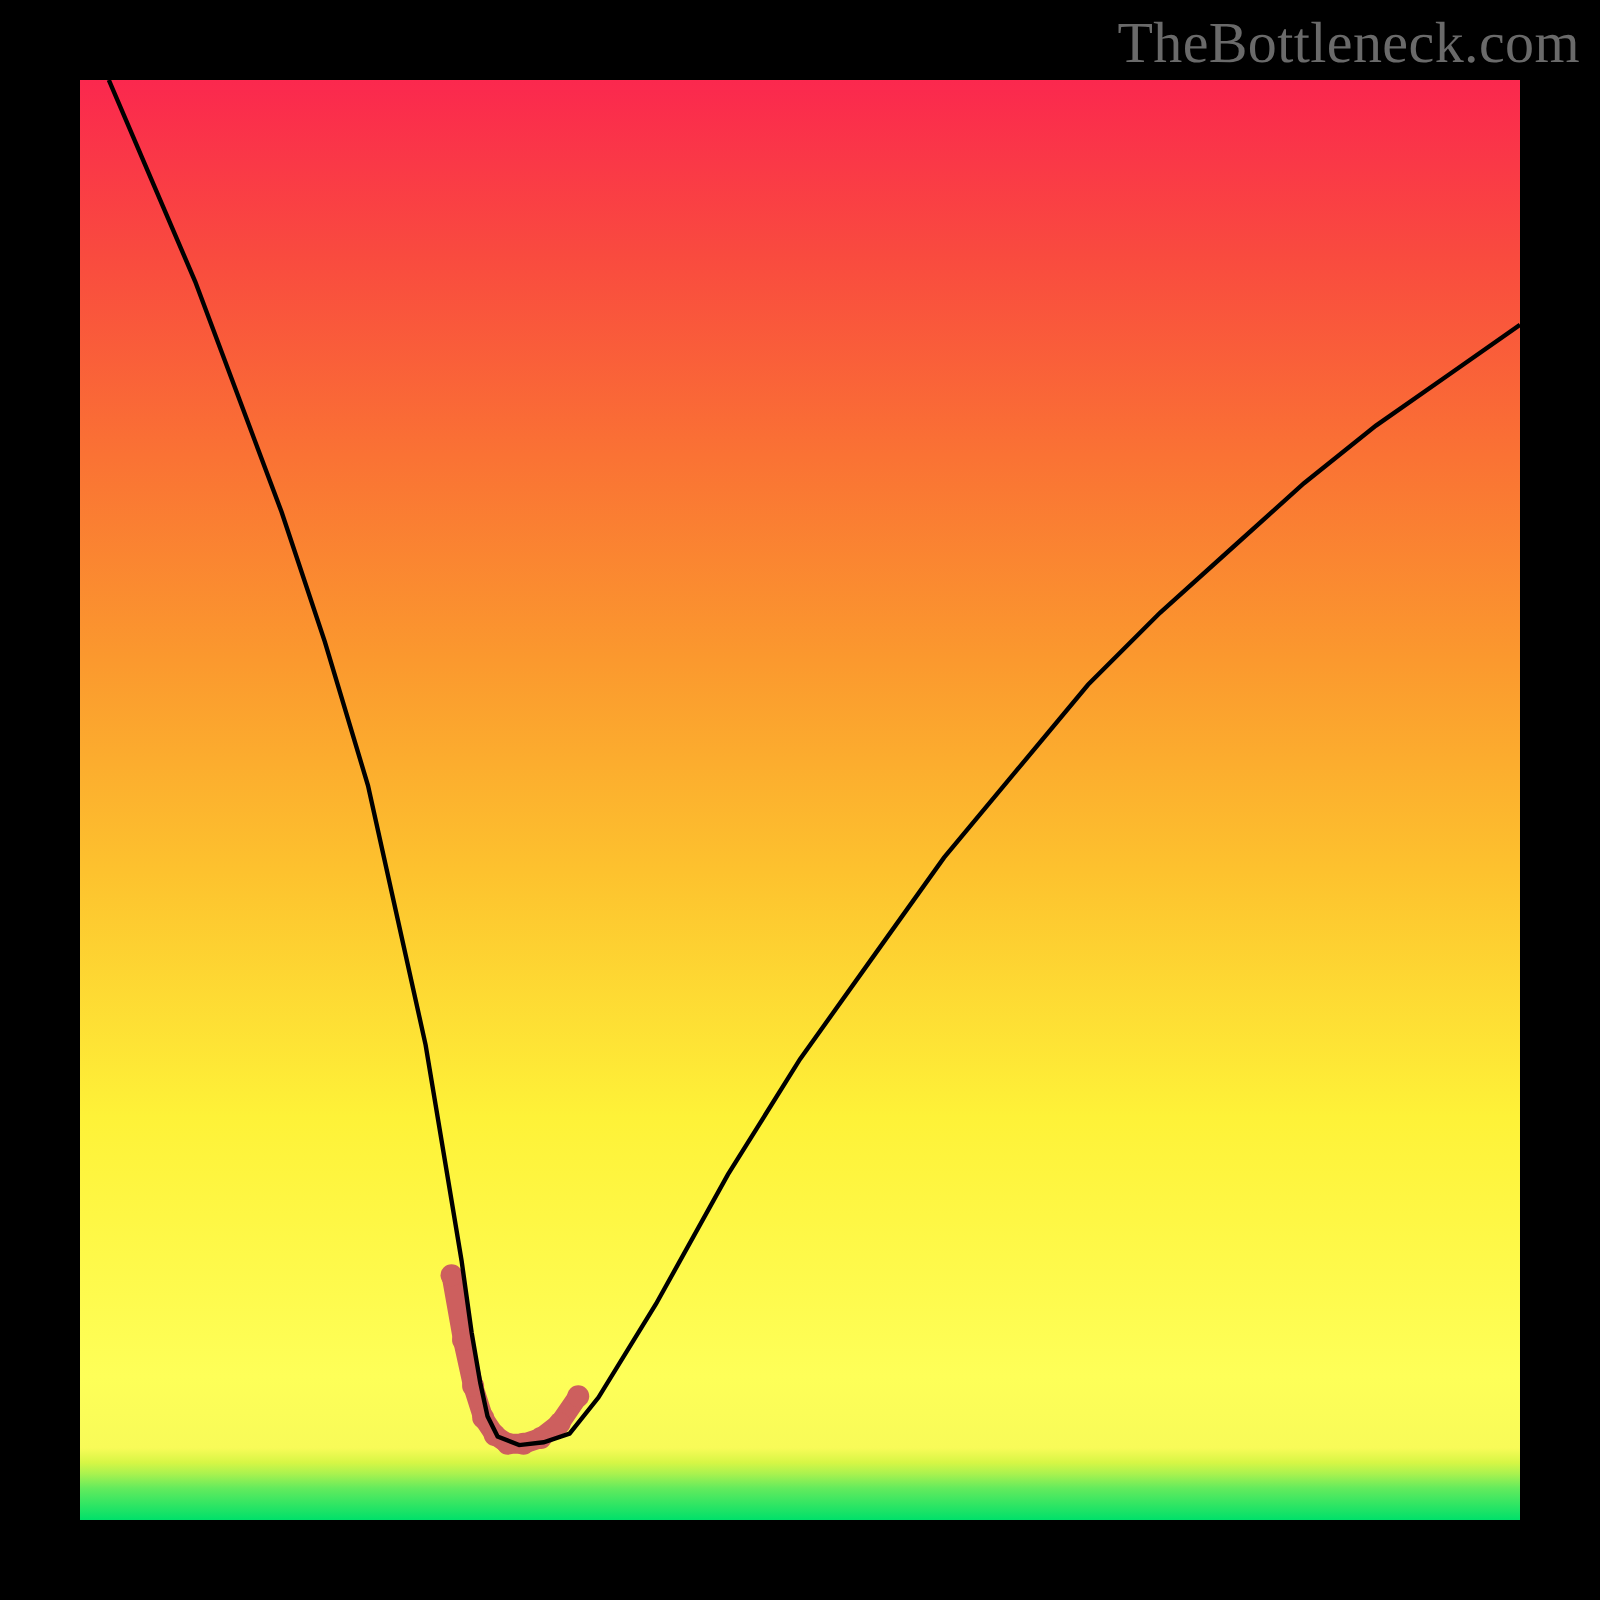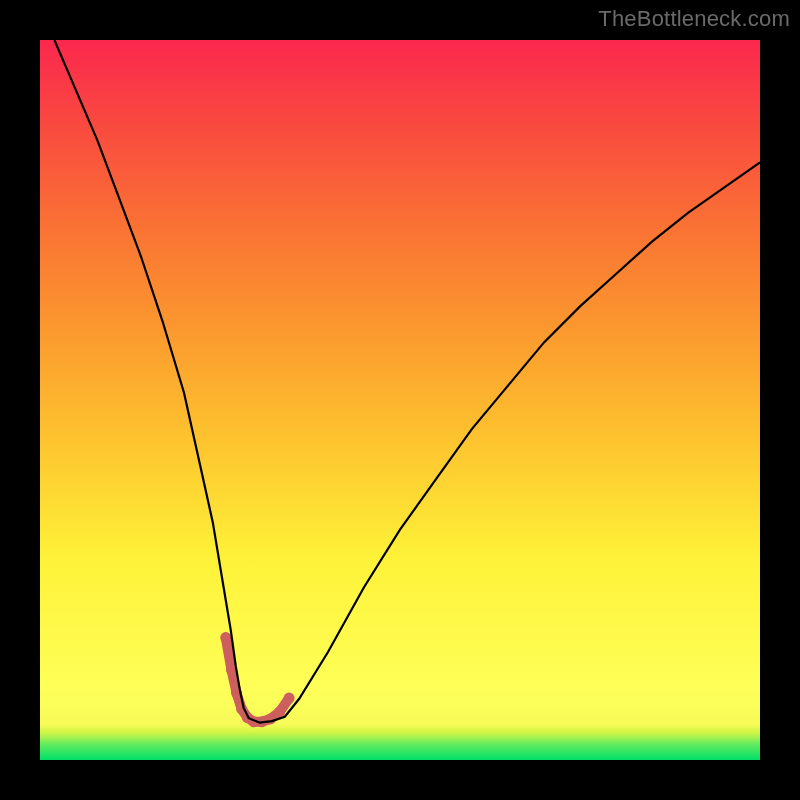--- a/index.html
+++ b/index.html
@@ -25,23 +25,24 @@
     top: 40px;
     width: 720px;
     height: 720px;
     overflow: hidden;
   }
   .watermark {
     position: absolute;
     top: 6px;
     right: 10px;
     color: #6a6a6a;
-    font-size: 22px;
+    font-size: 29px;
     letter-spacing: 0.2px;
     font-weight: 500;
+    font-family: Liberation Serif, serif;
   }
   svg { display: block; }
 </style>
 </head>
 <body>
 
 <div class="frame">
   <div class="watermark">TheBottleneck.com</div>
 
   <div class="plot">

